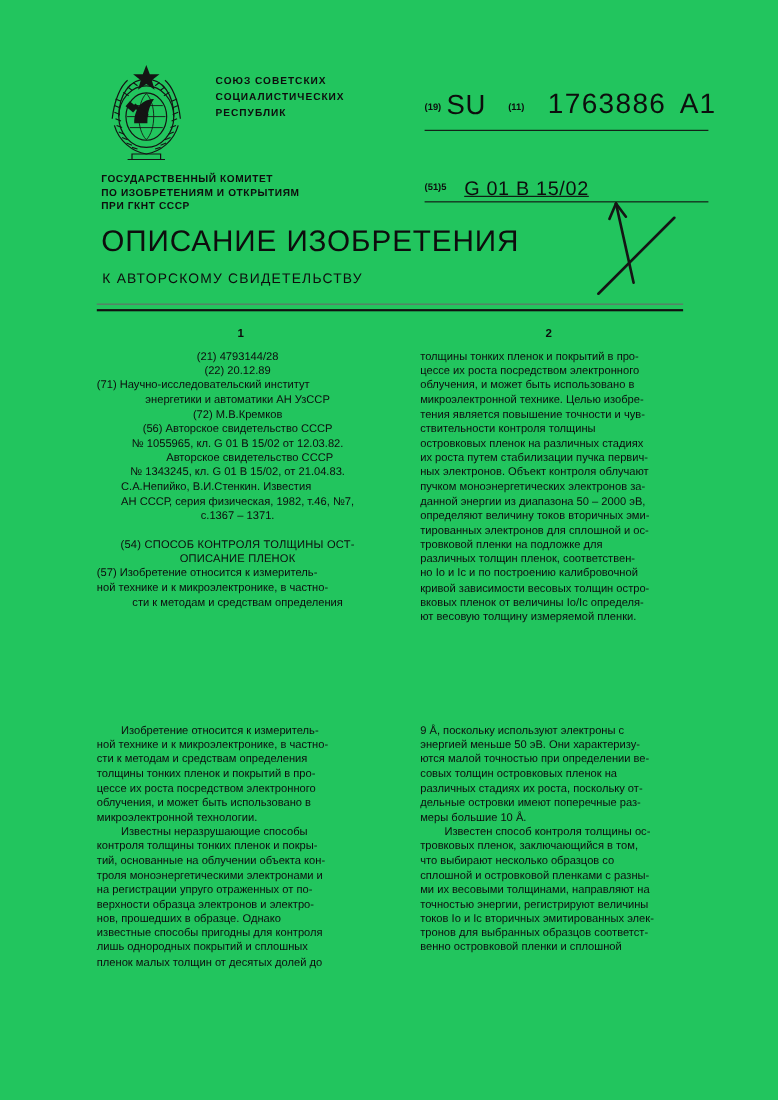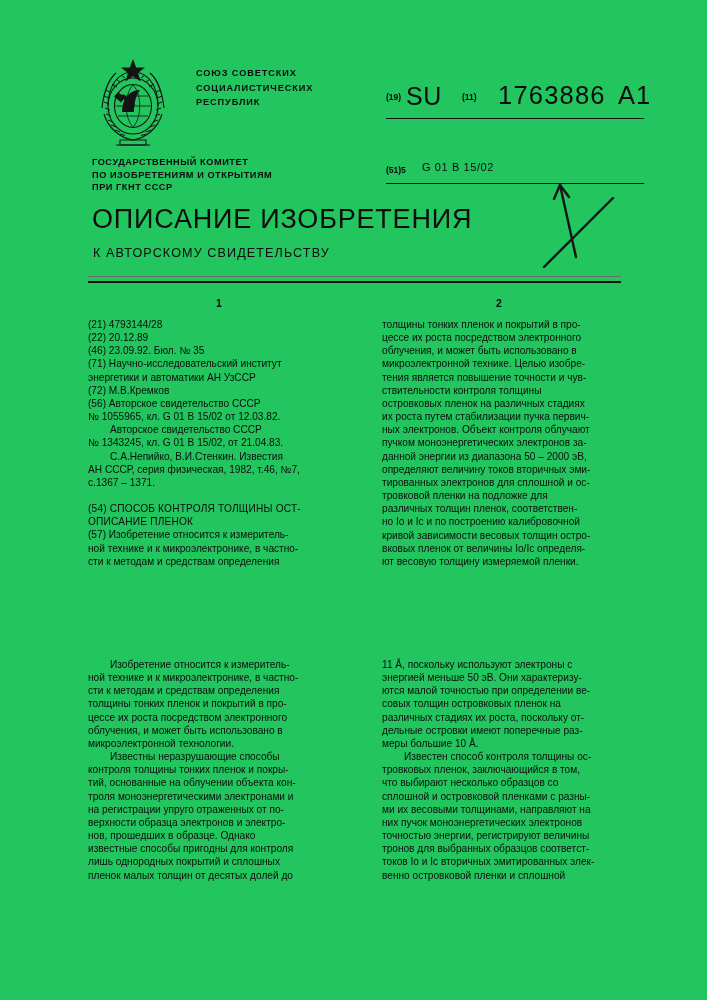--- a/index.html
+++ b/index.html
@@ -118,22 +118,23 @@
   }
   #class-code {
     position: absolute;
     left: 0px; top: 4px;
     font-size: 8.5px;
     font-weight: bold;
   }
   #class-value {
     position: absolute;
     left: 36px; top: 0px;
-    font-size: 11px;
+    font-size: 18px;
     letter-spacing: 0.6px;
+    text-decoration: underline;
   }
 
   #scribble {
     position: absolute;
     left: 524px; top: 163px;
     width: 130px; height: 118px;
   }
 
   
   .rule-thin {
@@ -171,21 +172,21 @@
     text-justify: inter-word;
   }
   #col-left-biblio  { left: 88px;  top: 318px; }
   #col-right-abs    { left: 382px; top: 318px; }
   #col-left-body    { left: 88px;  top: 658px; }
   #col-right-body   { left: 382px; top: 658px; }
 
   .column p {
     margin: 0;
   }
-  .biblio-line { text-align: left; }
+  .biblio-line { text-align: center; }
   .nowrap-last > :last-child { }
   .column p.last-line-left { text-align: left; }
 
   .caps { letter-spacing: 0.2px; }
 
   .blockspace { height: 13.15px; }
 
   
   #spine {
     position: absolute;
@@ -291,21 +292,20 @@
 
   <div class="rule-thin" style="top:276px;"></div>
   <div class="rule-thick" style="top:281px;"></div>
 
   <div class="col-number" id="col-num-1">1</div>
   <div class="col-number" id="col-num-2">2</div>
 
   <div class="column" id="col-left-biblio">
     <p class="biblio-line">(21) 4793144/28</p>
     <p class="biblio-line">(22) 20.12.89</p>
-    <p class="biblio-line">(46) 23.09.92. Бюл. № 35</p>
     <p>(71)  Научно-исследовательский  институт</p>
     <p class="biblio-line">энергетики и автоматики АН УзССР</p>
     <p class="biblio-line">(72) М.В.Кремков</p>
     <p class="biblio-line">(56) Авторское свидетельство СССР</p>
     <p class="biblio-line">№ 1055965, кл. G 01 B 15/02 от 12.03.82.</p>
     <p class="biblio-line" style="text-indent:22px;">Авторское свидетельство СССР</p>
     <p class="biblio-line">№ 1343245, кл. G 01 B 15/02, от 21.04.83.</p>
     <p style="text-indent:22px;">С.А.Непийко,  В.И.Стенкин.  Известия</p>
     <p class="biblio-line">АН СССР, серия физическая, 1982, т.46, №7,</p>
     <p class="biblio-line">с.1367 – 1371.</p>
@@ -356,36 +356,35 @@
     <p>троля моноэнергетическими электронами и</p>
     <p>на регистрации упруго отраженных от по-</p>
     <p>верхности образца электронов и электро-</p>
     <p>нов, прошедших в образце. Однако</p>
     <p>известные способы пригодны для контроля</p>
     <p>лишь однородных покрытий и сплошных</p>
     <p>пленок малых толщин от десятых долей до</p>
   </div>
 
   <div class="column" id="col-right-body">
-    <p>11 Å, поскольку  используют электроны с</p>
+    <p>9 Å, поскольку  используют электроны с</p>
     <p>энергией меньше 50 эВ. Они характеризу-</p>
     <p>ются малой точностью при определении ве-</p>
     <p>совых толщин островковых пленок на</p>
     <p>различных стадиях их роста, поскольку от-</p>
     <p>дельные островки имеют поперечные раз-</p>
     <p class="last-line-left">меры большие 10 Å.</p>
     <p style="text-indent:22px;">Известен способ контроля толщины ос-</p>
     <p>тровковых пленок, заключающийся в том,</p>
     <p>что выбирают несколько образцов со</p>
     <p>сплошной и островковой пленками с разны-</p>
     <p>ми их весовыми толщинами, направляют на</p>
-    <p>них пучок моноэнергетических электронов</p>
     <p>точностью энергии, регистрируют величины</p>
+    <p>токов Iо и Iс вторичных эмитированных элек-</p>
     <p>тронов для выбранных образцов соответст-</p>
-    <p>токов Iо и Iс вторичных эмитированных элек-</p>
     <p>венно  островковой пленки и сплошной</p>
   </div>
 
   <div id="spine">
     <div id="spine-inner">
       
       
       
       
       

